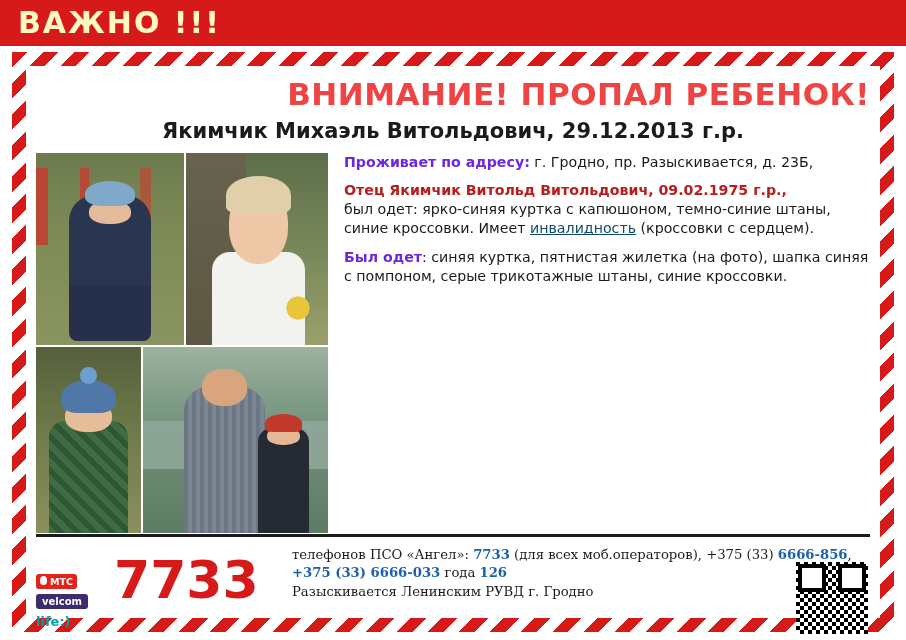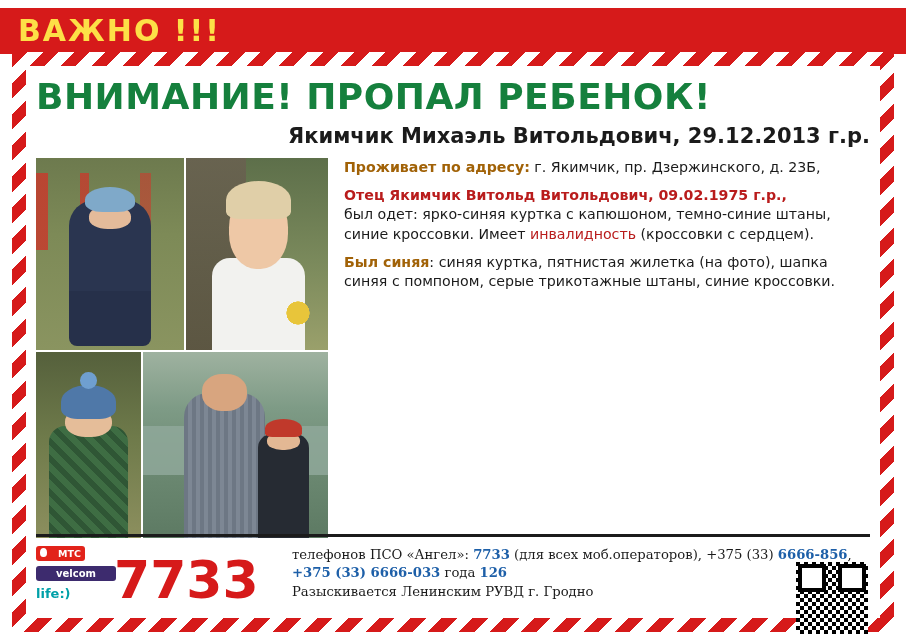--- a/index.html
+++ b/index.html
@@ -16,25 +16,25 @@
   .poster {
     position: relative;
     width: 906px;
     height: 640px;
     background: #ffffff;
     box-sizing: border-box;
   }
   
   .top-banner {
     position: absolute;
-    left: 0; top: 8px;
+    left: 0; top: 0;
     width: 906px;
     height: 46px;
     background: #d61a1a;
-    color: #fde047;
+    color: #fef9c3;
     display: flex;
     align-items: center;
     box-sizing: border-box;
   }
   .top-banner .vazhno {
     font-size: 30px;
     font-weight: bold;
     letter-spacing: 2px;
     padding-left: 18px;
     font-family: "DejaVu Sans", sans-serif;
@@ -57,31 +57,31 @@
   }
   .frame-inner {
     position: relative;
     width: 100%;
     height: 100%;
     background: #ffffff;
     box-sizing: border-box;
     padding: 6px 10px 0 10px;
   }
   .headline {
-    text-align: left;
-    color: #15803d;
-    font-size: 36px;
+    text-align: right;
+    color: #ef4444;
+    font-size: 31px;
     font-weight: bold;
     letter-spacing: 0.5px;
     font-family: "DejaVu Sans", sans-serif;
     margin-top: 6px;
     line-height: 1.05;
   }
   .subject-name {
-    text-align: right;
+    text-align: center;
     color: #1b1b1b;
     font-size: 21px;
     font-weight: bold;
     margin-top: 8px;
     font-family: "DejaVu Sans", sans-serif;
   }
   .content {
     position: relative;
     display: flex;
     margin-top: 10px;
@@ -141,23 +141,23 @@
 
   .text-col {
     flex: 1 1 auto;
     padding-left: 16px;
     font-size: 14.2px;
     line-height: 1.36;
     color: #1b1b1b;
     font-family: "DejaVu Sans", sans-serif;
   }
   .para { margin-bottom: 9px; }
-  .lbl-red { color: #a16207; font-weight: bold; }
+  .lbl-red { color: #6d28d9; font-weight: bold; }
   .lbl-blue { color: #b91c1c; font-weight: bold; }
-  .inv-blue { color: #b91c1c; }
+  .inv-blue { color: #0c4a6e; text-decoration: underline; }
   .blue-txt { color: #1d5fa8; font-weight: bold; }
 
   .divider {
     position: absolute;
     left: 10px;
     right: 10px;
     top: 468px;
     height: 3px;
     background: #1b1b1b;
   }
@@ -182,29 +182,30 @@
     font-family: "DejaVu Sans", sans-serif;
   }
   .op-mts {
     background: #e2231a;
     color: #fff;
     font-weight: bold;
     padding: 2px 4px;
     border-radius: 3px;
     display: inline-flex;
     align-items: flex-start;
-    gap: 11px;
+    gap: 3px;
     font-size: 9.5px;
+    margin-top: 28px;
   }
   .op-mts .egg { width: 7px; height: 9px; background: #fff; border-radius: 50% 50% 45% 45%; display:inline-block; }
   .op-velcom {
     background: #3d2b6e;
     color: #fff;
     font-weight: bold;
-    padding: 2px 20px;
+    padding: 2px 6px;
     border-radius: 3px;
     display: inline-block;
     font-size: 10px;
   }
   .op-life {
     color: #00a0a8;
     font-weight: bold;
     font-size: 13px;
   }
   .shortnum {
@@ -294,32 +295,32 @@
               <div class="mface"></div>
               <div class="kid"></div>
               <div class="kface"></div>
               <div class="kcap"></div>
           </div>
         </div>
 
         <div class="text-col">
 
           <div class="para">
-            <span class="lbl-red">Проживает по адресу:</span><span> г. Якимчик, пр. Дзержинского, д. 23Б,</span>
+            <span class="lbl-red">Проживает по адресу:</span><span> г. Гродно, пр. Разыскивается, д. 23Б,</span>
           </div>
 
 
           <div class="para">
             <div class="lbl-blue">Отец Якимчик Витольд Витольдович, 09.02.1975 г.р.,</div>
             <span>был одет: ярко-синяя куртка с капюшоном, темно-синие штаны, синие кроссовки. Имеет </span><span class="inv-blue">инвалидность</span><span> (кроссовки с сердцем).</span>
           </div>
 
 
           <div class="para">
-            <span class="lbl-red">Был синяя</span><span>: синяя куртка, пятнистая жилетка (на фото), шапка синяя с помпоном, серые трикотажные штаны, синие кроссовки.</span>
+            <span class="lbl-red">Был одет</span><span>: синяя куртка, пятнистая жилетка (на фото), шапка синяя с помпоном, серые трикотажные штаны, синие кроссовки.</span>
           </div>
 
         </div>
       </div>
 
       <div class="divider"></div>
 
       <div class="footer">
         <div class="operators">
           <div class="op">

